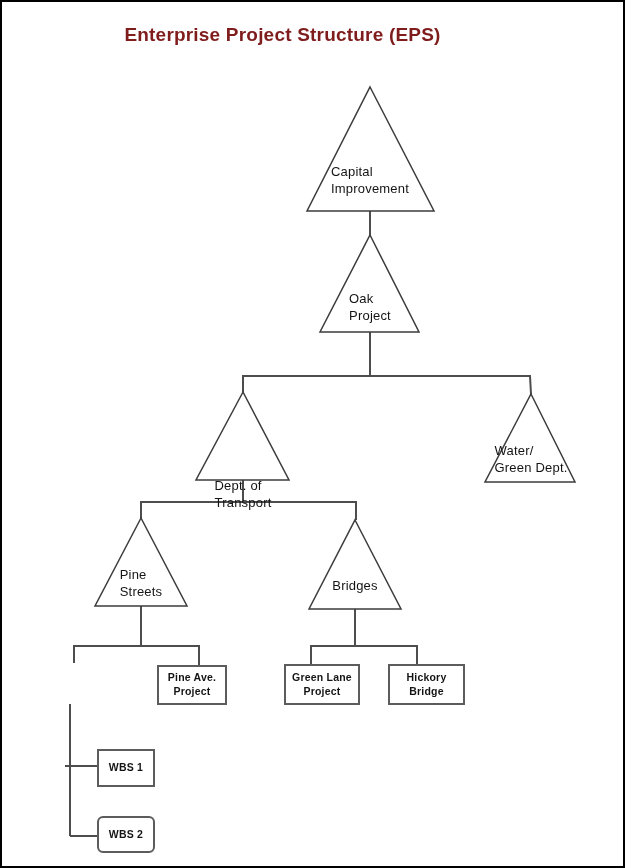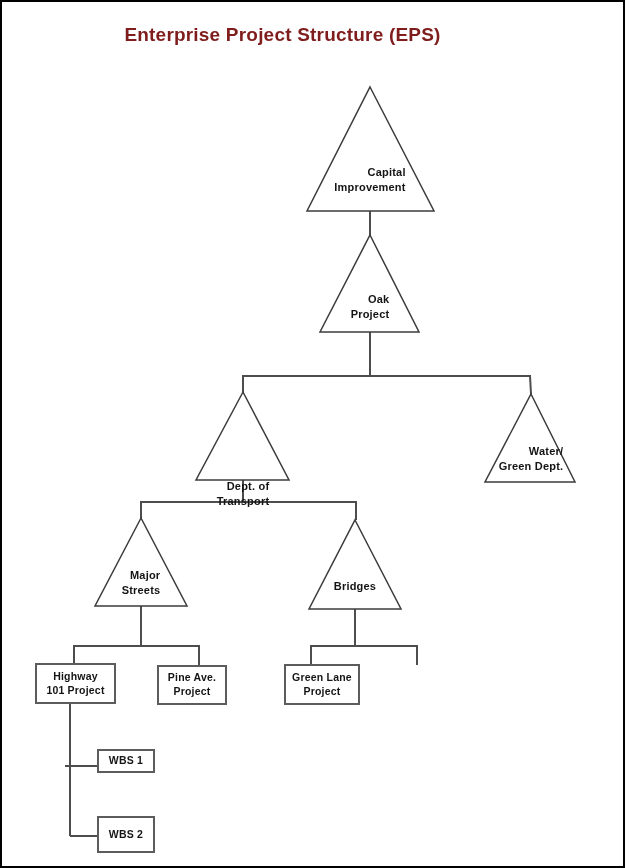--- a/index.html
+++ b/index.html
@@ -7,37 +7,37 @@
     position:relative;width:625px;height:868px;box-sizing:border-box;
     border:2px solid #000000;background:#ffffff;overflow:hidden;
     font-family:"Liberation Sans",sans-serif;
   }
   .title{
     position:absolute;top:22px;left:0;width:545px;text-align:center;
     font-size:19px;font-weight:bold;color:#7f1d1d;letter-spacing:.2px;margin-left:8px;
   }
   svg.lines{position:absolute;left:0;top:0;}
   .tri-label{
-    position:absolute;transform:translate(-50%,-50%);text-align:right;
-    font-size:11px;font-weight:bold;color:#141414;line-height:1.32;
+    position:absolute;transform:translate(-50%,-50%);text-align:left;
+    font-size:13px;font-weight:normal;color:#141414;line-height:1.32;
     white-space:pre-line;letter-spacing:.2px;
   }
   .node-box{
     position:absolute;box-sizing:border-box;border:2px solid #5c5c5c;
     background:#ffffff;display:flex;align-items:center;justify-content:center;
     text-align:center;font-size:10.5px;font-weight:bold;color:#141414;
     line-height:1.32;white-space:pre-line;letter-spacing:.2px;
   }
   
   #box-highway{left:33px;top:661px;width:81px;height:41px;}
   #box-pine{left:155px;top:663px;width:70px;height:40px;}
   #box-green{left:282px;top:662px;width:76px;height:41px;}
   #box-hickory{left:386px;top:662px;width:77px;height:41px;}
-  #box-wbs1{left:95px;top:747px;width:58px;height:24px;}
-  #box-wbs2{left:95px;top:814px;width:58px;height:37px;}
+  #box-wbs1{left:95px;top:747px;width:58px;height:38px;}
+  #box-wbs2{left:95px;top:814px;width:58px;height:37px;border-radius:6px;}
   
   #lbl-capital{left:368px;top:178px;}
   #lbl-oak{left:368px;top:305px;}
   #lbl-transport{left:241px;top:452px;margin-top:40px;}
   #lbl-water{left:529px;top:457px;}
   #lbl-major{left:139px;top:581px;}
   #lbl-bridges{left:353px;top:584px;}
 </style>
 </head>
 <body>
@@ -74,26 +74,26 @@
   </svg>
 
   <div class="tri-label" id="lbl-capital">Capital
 Improvement</div>
   <div class="tri-label" id="lbl-oak">Oak
 Project</div>
   <div class="tri-label" id="lbl-transport">Dept. of
 Transport</div>
   <div class="tri-label" id="lbl-water">Water/
 Green Dept.</div>
-  <div class="tri-label" id="lbl-major">Major
+  <div class="tri-label" id="lbl-major">Pine
 Streets</div>
   <div class="tri-label" id="lbl-bridges">Bridges</div>
 
-  <div class="node-box" id="box-highway">Highway
-101 Project</div>
   <div class="node-box" id="box-pine">Pine Ave.
 Project</div>
   <div class="node-box" id="box-green">Green Lane
 Project</div>
+  <div class="node-box" id="box-hickory">Hickory
+Bridge</div>
   <div class="node-box" id="box-wbs1">WBS 1</div>
   <div class="node-box" id="box-wbs2">WBS 2</div>
 
 </div>
 
 </body></html>

